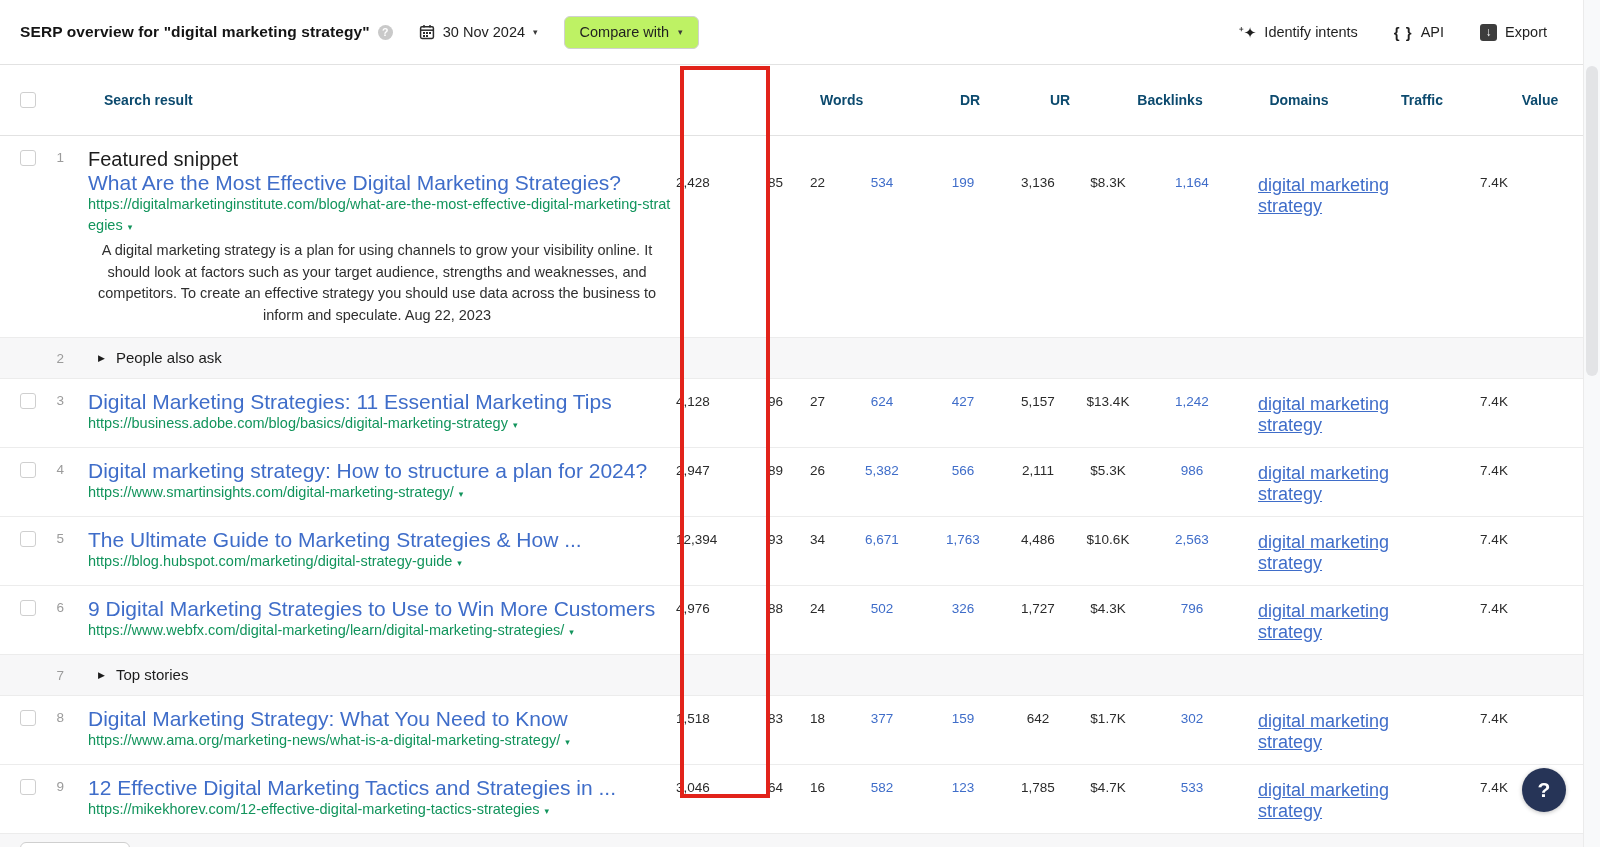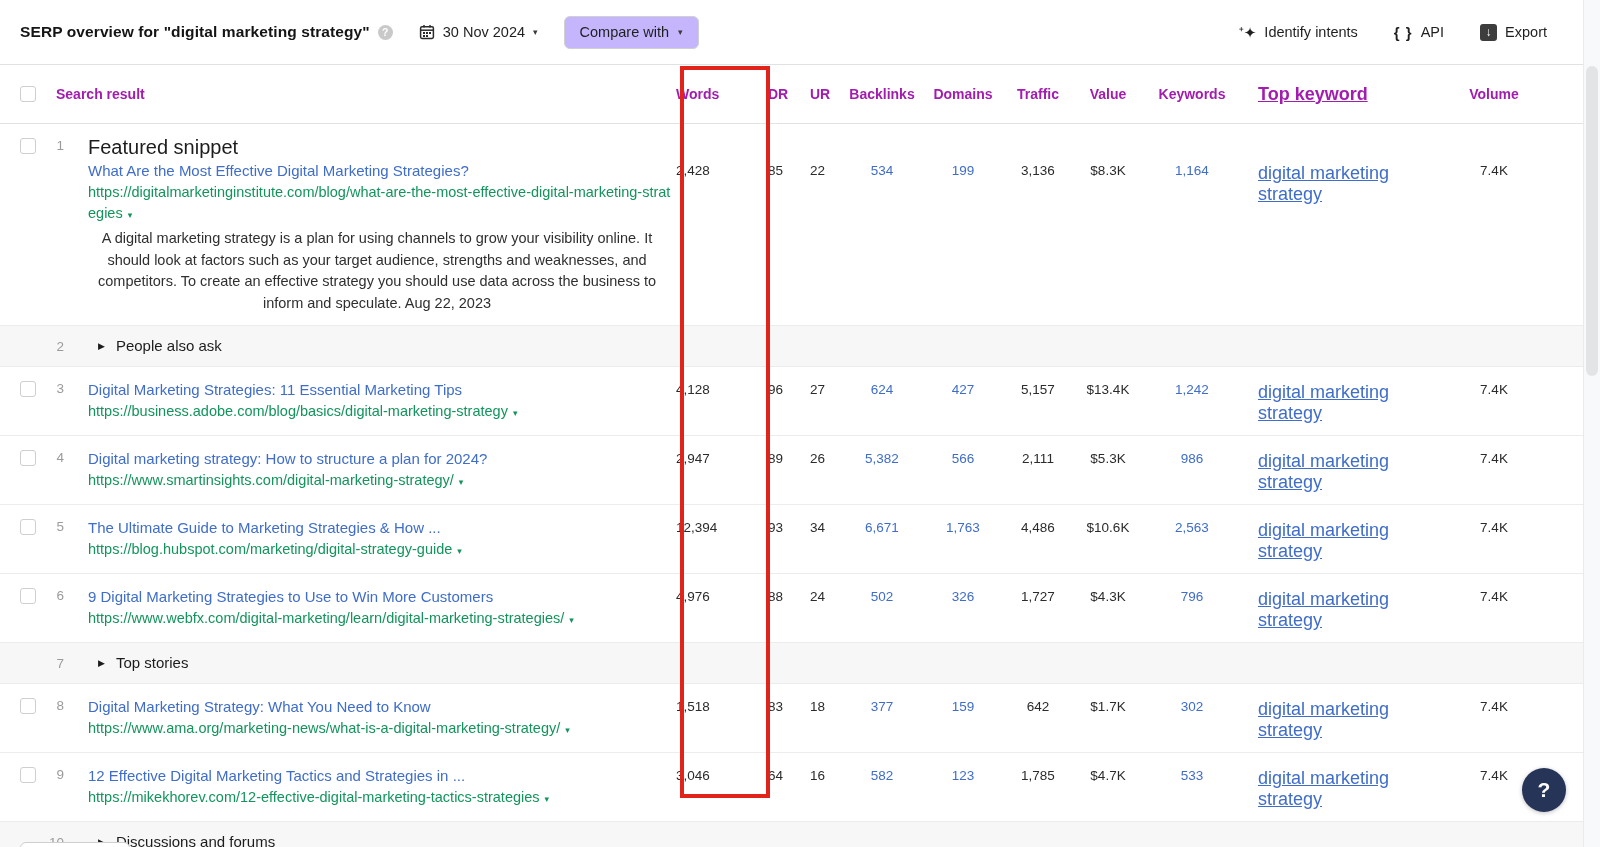--- a/index.html
+++ b/index.html
@@ -15,48 +15,48 @@
   .page-title { font-size:15.5px; font-weight:bold; color:#141414; letter-spacing:.1px; }
   .help-badge {
     width:15px; height:15px; border-radius:50%; background:#c9c9c9; color:#fff;
     font-size:10.5px; font-weight:bold; display:inline-flex; align-items:center;
     justify-content:center; margin-left:8px; flex:0 0 auto;
   }
   .date-btn { display:flex; align-items:center; gap:8px; margin-left:26px; font-size:14.5px;
     color:#1f1f1f; background:none; border:none; cursor:pointer; font-family:inherit; }
   .caret { font-size:9px; color:#3a3a3a; line-height:1; }
   .compare-btn { margin-left:26px; height:33px; padding:0 15px; border:1px solid #d0d0d0;
-    border-radius:6px; background:#c4b5fd; font-size:14.5px; color:#1f1f1f; display:flex;
+    border-radius:6px; background:#bef264; font-size:14.5px; color:#1f1f1f; display:flex;
     align-items:center; gap:9px; cursor:pointer; font-family:inherit; }
   .right-actions { margin-left:auto; display:flex; align-items:center; gap:36px; }
   .action-btn { display:flex; align-items:center; gap:8px; font-size:14.5px; color:#1f1f1f;
     background:none; border:none; cursor:pointer; font-family:inherit; }
   .sparkle { font-size:15px; line-height:1; }
   .braces { font-size:15px; font-weight:bold; letter-spacing:1px; }
   .export-ic { width:17px; height:17px; border-radius:3px; background:#3d3d3d; color:#fff;
     font-size:12px; font-weight:bold; display:flex; align-items:center; justify-content:center; }
 
   
   .table { position:relative; }
   .grid-cols { display:grid;
     grid-template-columns:44px 32px 600px 80px 44px 42px 80px 82px 68px 72px 96px 212px 84px;
   }
   .thead { border-top:1px solid #e2e2e2; border-bottom:1px solid #e2e2e2;
-    padding:18px 0; font-weight:bold; font-size:14px; align-items:center; color:#a21caf; }
+    padding:24px 0; font-weight:bold; font-size:14px; align-items:center; color:#0c4a6e;gap:48px; }
   .th-search { grid-column:2 / 4; padding-left:12px; }
   .trow { border-bottom:1px solid #ececec; padding:11px 0; font-size:14px; align-items:start; }
   .trow.feature { background:#f7f7f8; padding:10px 0; }
 
   .c.check { padding-top:3px; }
   .checkbox { display:inline-block; width:16px; height:16px; border:1px solid #cfcfcf;
     border-radius:3px; background:#fff; margin-left:20px; cursor:pointer; }
   .c.num { text-align:right; padding-right:12px; color:#9b9b9b; font-size:13.5px; padding-top:3px; }
   .c.result { padding-left:12px; }
   .fs-label { font-size:20px; line-height:24px; color:#1c1c1c; }
-  .title { font-size:15px; line-height:23px; color:#3f6dc9; text-decoration:none; display:inline-block; cursor:pointer; }
+  .title { font-size:21px; line-height:23px; color:#3f6dc9; text-decoration:none; display:inline-block; cursor:pointer; }
   .url { font-size:14.5px; line-height:21px; color:#12945c; word-break:break-all; max-width:588px; cursor:pointer; }
   .caret-g { font-size:9px; margin-left:5px; word-break:normal; }
   .desc { font-size:14.5px; line-height:21.5px; color:#2f2f2f; max-width:578px; margin-top:2px;text-align:center; }
   .m { font-size:13.5px; color:#2b2b2b; padding-top:4px; }
   .trow.featured .m { padding-top:28px; }
   .al-r { text-align:center; }
   .col-words { padding-right:8px; }
   .col-dr { padding-left:12px; }
   .col-ur { padding-left:10px; }
   .col-topkw { padding-left:18px; font-size:18px;text-decoration:underline; }

